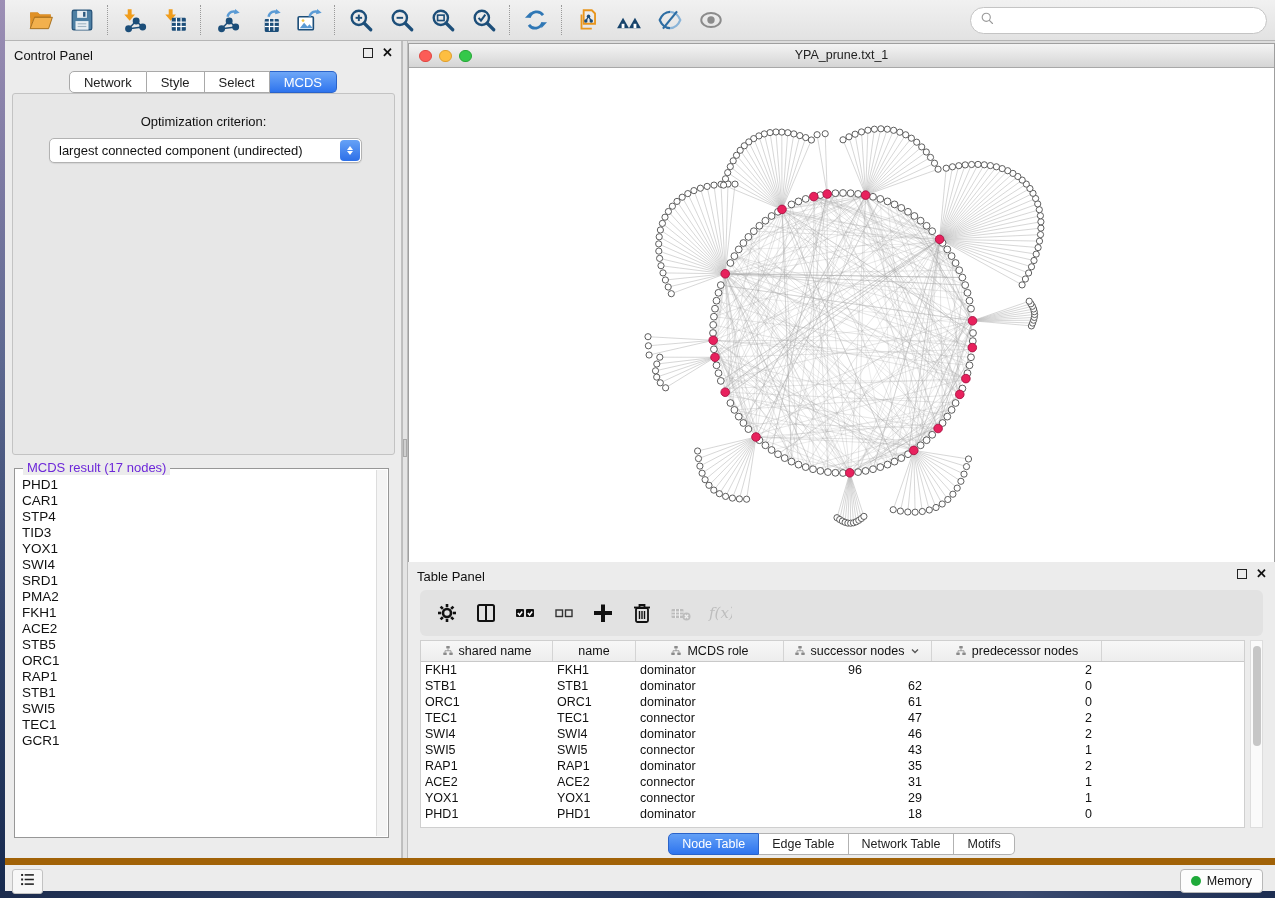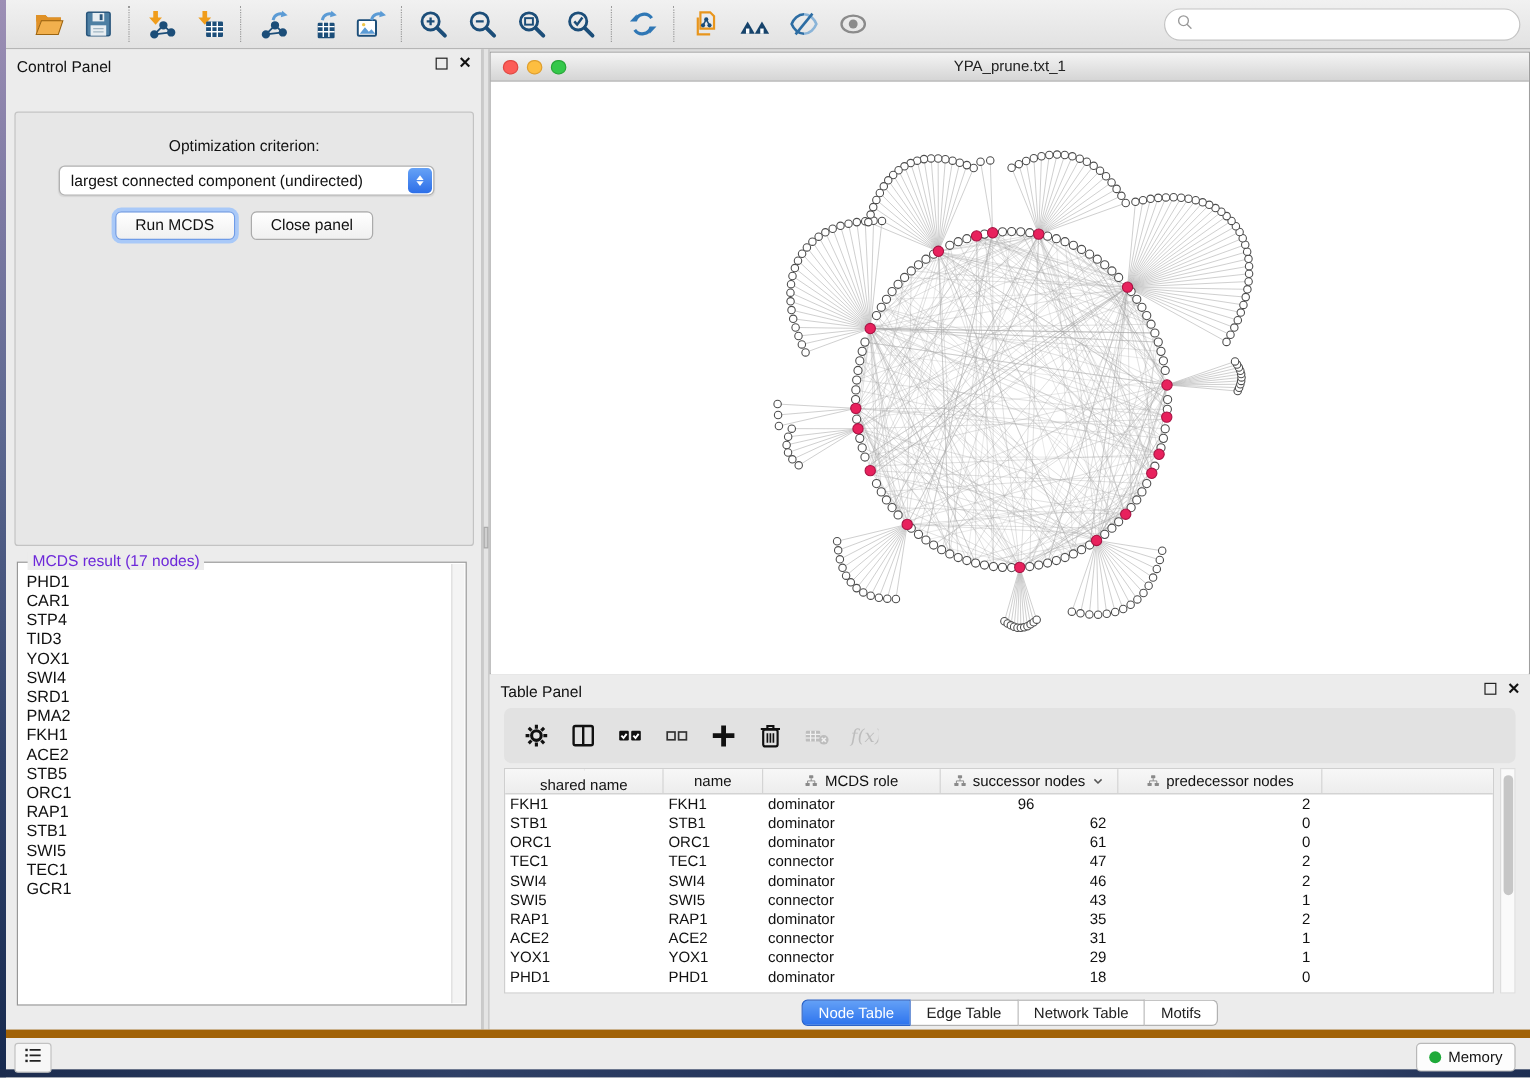--- a/index.html
+++ b/index.html
@@ -313,32 +313,34 @@
   </div>
 
   <div class="control-panel">
     <div class="panel-head">
       <div class="panel-title">Control Panel</div>
       <div class="panel-btns">
         <span class="float-box"></span>
         <span class="close-x">✕</span>
       </div>
     </div>
+    <div class="cp-tabs" id="cp-tabs">
+        <span class="cp-tab">Network</span>
+        <span class="cp-tab">Style</span>
+        <span class="cp-tab">Select</span>
+        <span class="cp-tab active">MCDS</span>
+      </div>
     <div class="cp-content">
       <div class="opt-label">Optimization criterion:</div>
       <div class="dropdown">
         <span>largest connected component (undirected)</span>
         <span class="dd-stepper">
             <i class="dd-up"></i>
             <i class="dd-down"></i>
           </span>
-      </div>
-      <div class="cp-buttons">
-        <button class="mac-btn focus">Run MCDS</button>
-        <button class="mac-btn">Close panel</button>
       </div>
     </div>
     <div class="result-group">
       <span class="result-legend">MCDS result (17 nodes)</span>
       <div class="result-list" id="mcds-list">
           <div class="result-item">PHD1</div>
           <div class="result-item">CAR1</div>
           <div class="result-item">STP4</div>
           <div class="result-item">TID3</div>
           <div class="result-item">YOX1</div>
@@ -1173,21 +1175,21 @@
           </svg>
         </span>
         <span class="tp-icon disabled">
           <svg viewBox="0 0 24 24" xmlns="http://www.w3.org/2000/svg">
             <text x="1" y="17" font-size="15" font-style="italic" font-family="DejaVu Serif, serif" fill="#9a9a9a">f(x)</text>
           </svg>
         </span>
       </div>
     <div class="ntable">
       <div class="ntable-head" id="ntable-head">
-          <div class="th" style="width: 132px; flex-direction: column;">
+          <div class="th" style="width: 132px;">
             <svg class="tree" viewBox="0 0 24 24">
               <g fill="#8a8a8a">
                 <rect x="8.5" y="2" width="7" height="5" rx="0.8"></rect>
                 <rect x="2.5" y="15" width="7" height="5" rx="0.8"></rect>
                 <rect x="14.5" y="15" width="7" height="5" rx="0.8"></rect>
               </g>
               <g stroke="#8a8a8a" stroke-width="1.6" fill="none">
                 <path d="M12 7v4.5M6 15v-3.5h12V15"></path>
               </g>
             </svg>

